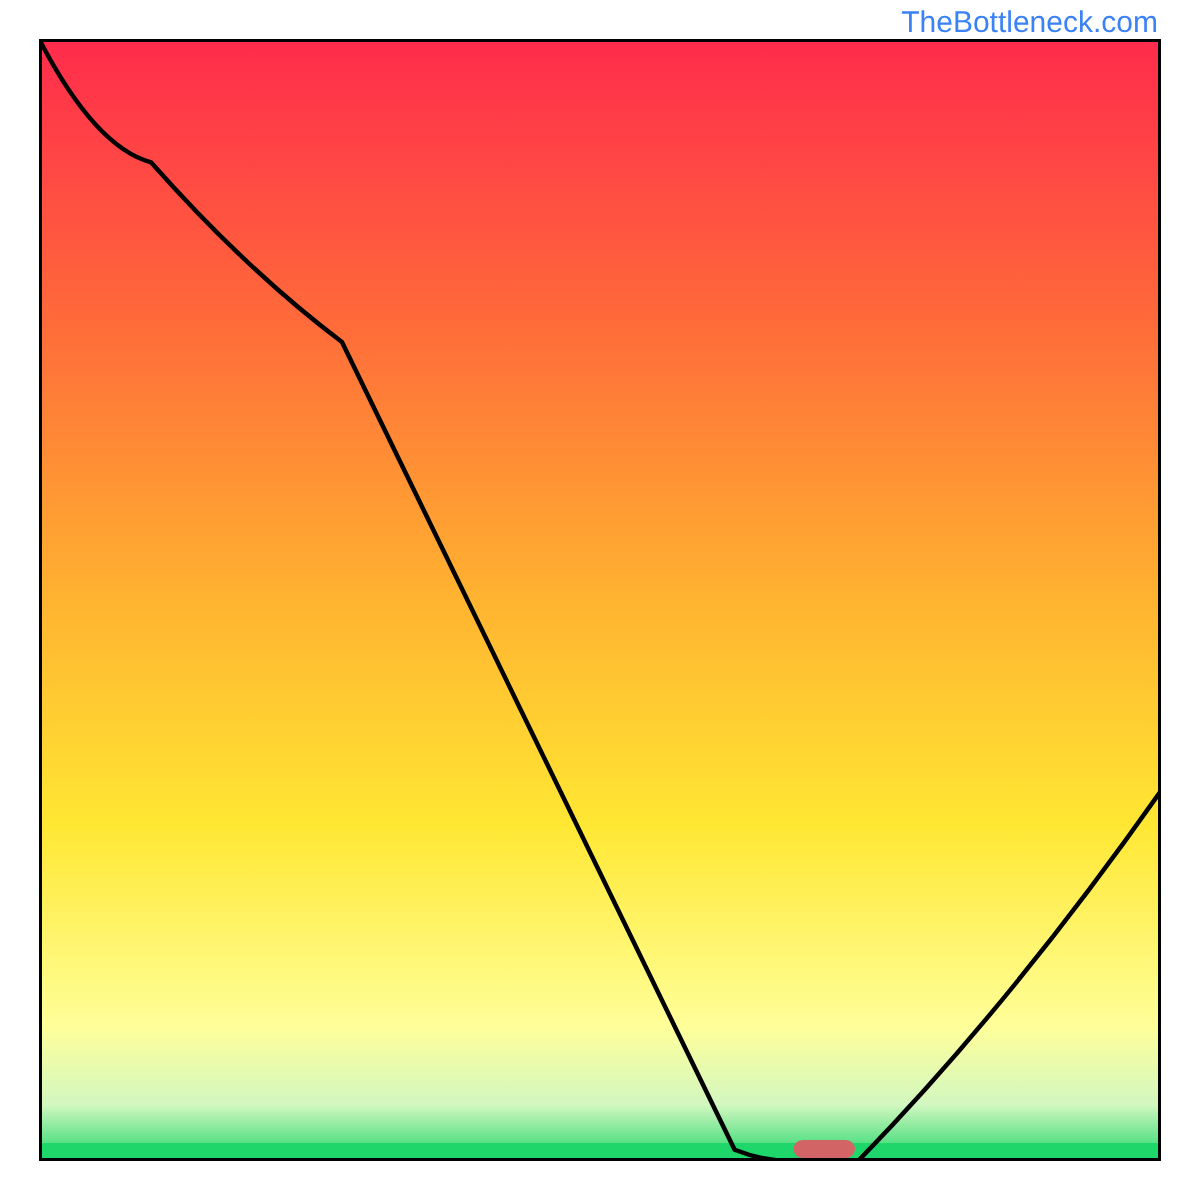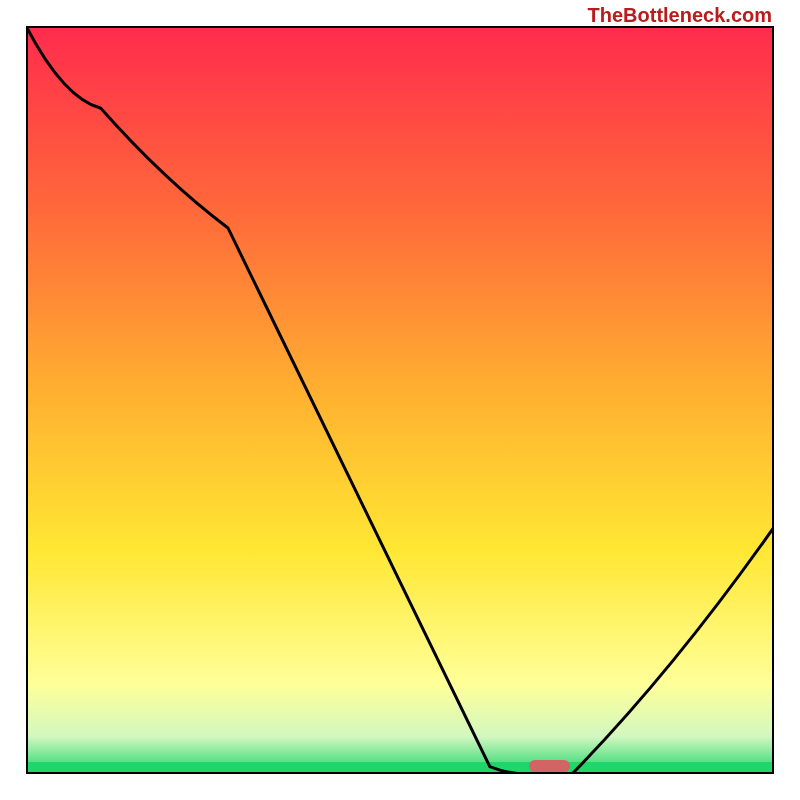--- a/index.html
+++ b/index.html
@@ -55,22 +55,22 @@
     background: #d26466;
     border-radius: 8px;
     z-index: 2;
   }
   .watermark {
     position: absolute;
     right: 28px;
     top: 4px;
     font-family: Arial, Helvetica, sans-serif;
     font-size: 20px;
-    font-weight: bold;
-    color: #b91c1c;
+    font-weight: normal;
+    color: #3b82f6;
     z-index: 4;
   }
 </style>
 </head>
 <body>
 
 <div class="watermark">TheBottleneck.com</div>
 
 <div class="plot-area">
   <div class="gradient" style="background: linear-gradient(rgb(255, 43, 76) 0%, rgb(255, 106, 58) 25%, rgb(255, 179, 48) 50%, rgb(255, 231, 51) 70%, rgb(255, 255, 153) 88%, rgb(210, 247, 192) 95%, rgb(31, 214, 106) 100%);"></div>

